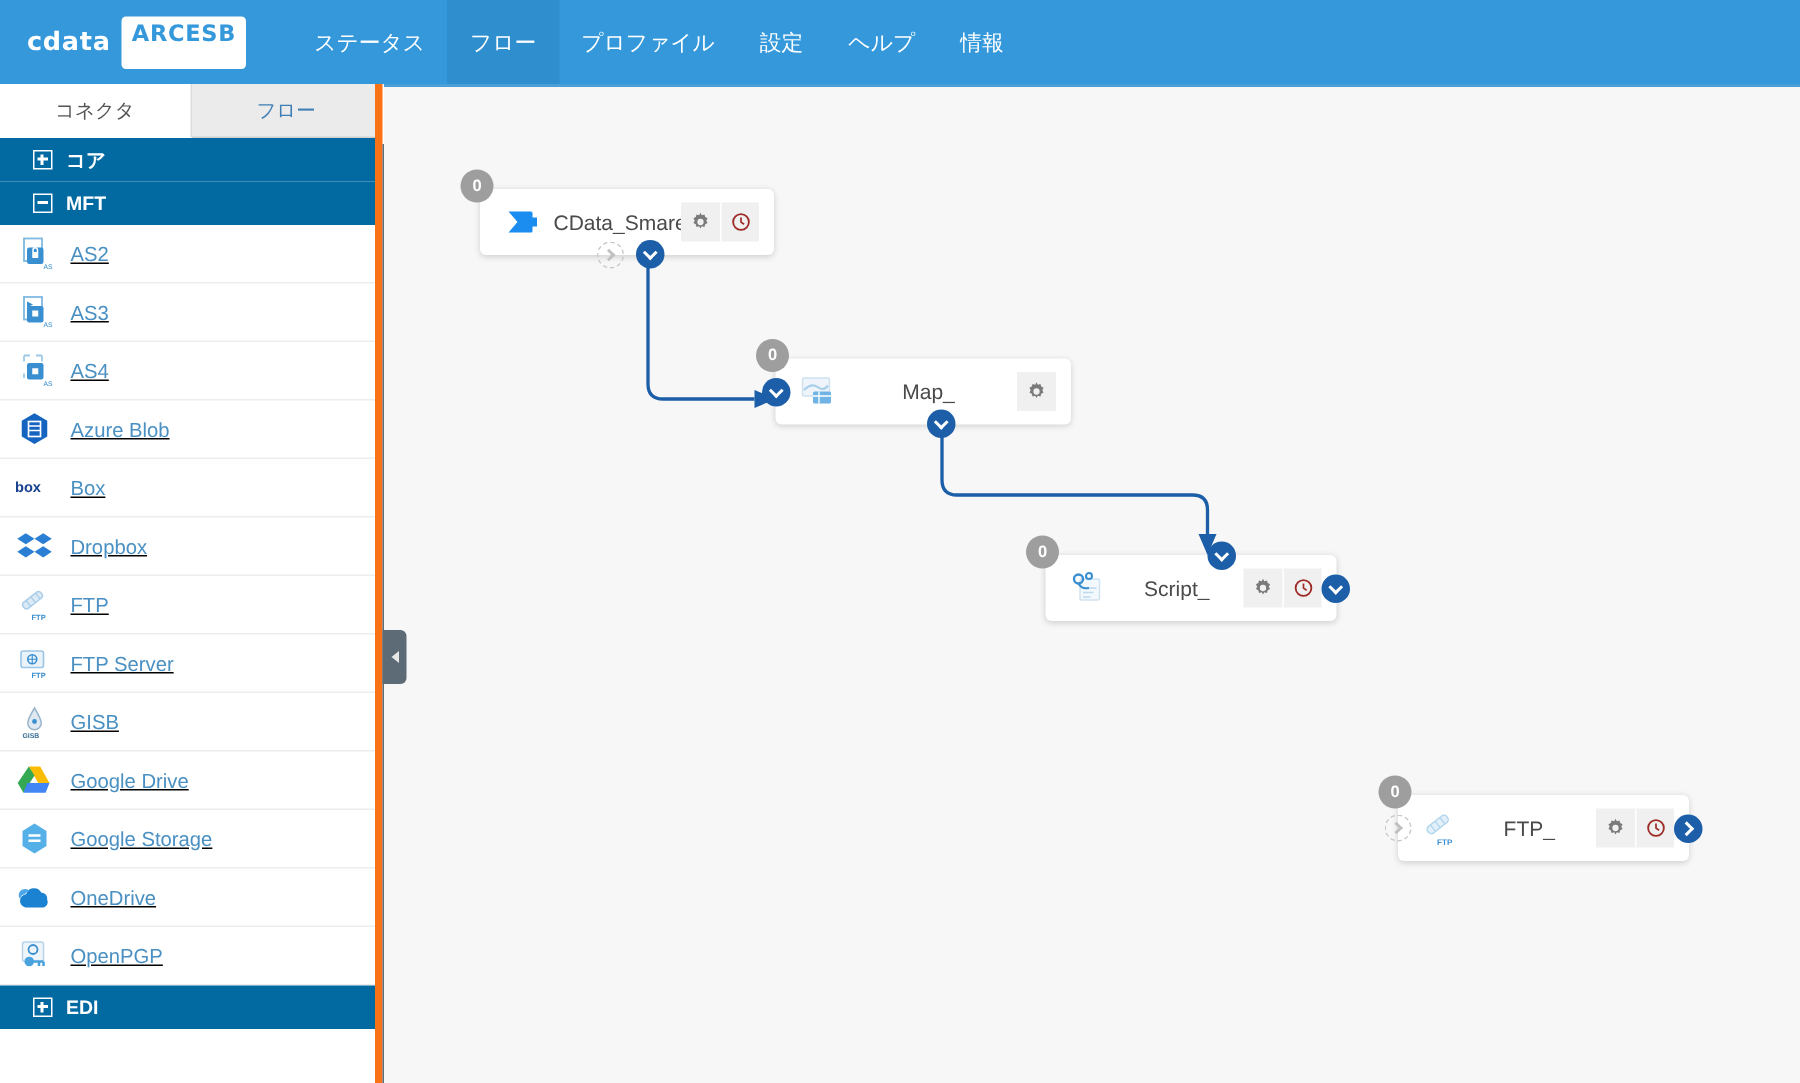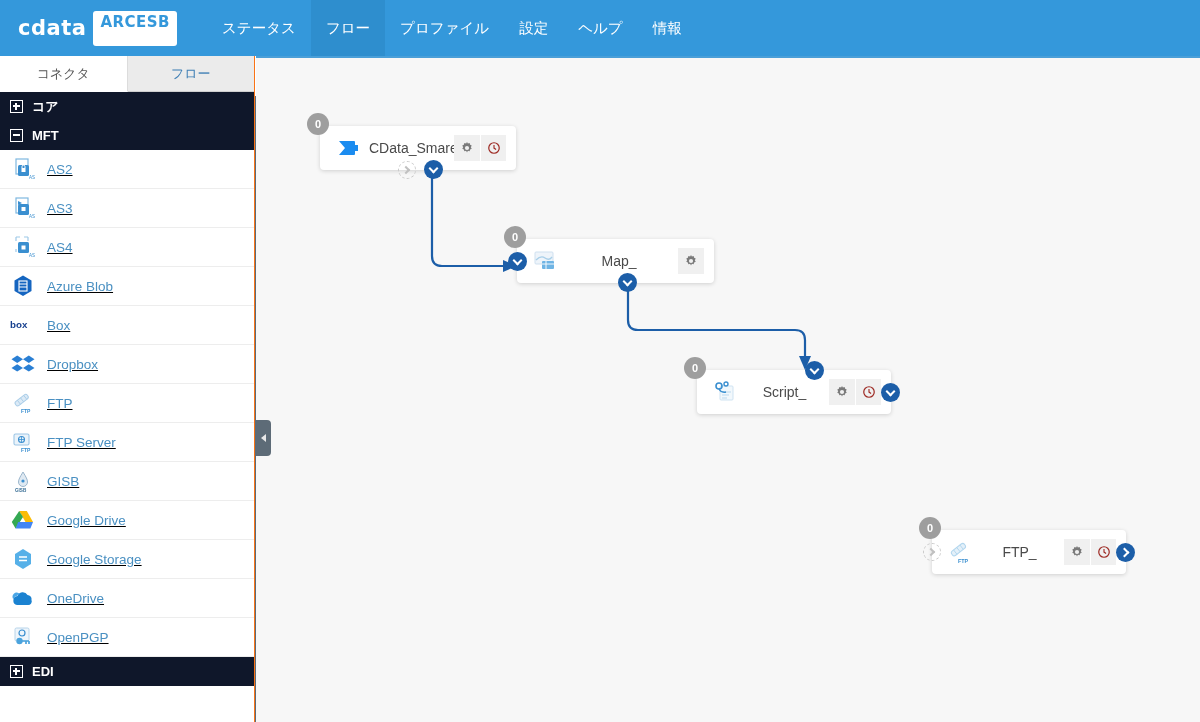--- a/index.html
+++ b/index.html
@@ -15,21 +15,21 @@
     position: absolute; top: 0; left: 0;
     width: 1200px; height: 56px;
     background: #3498db;
     display: flex; align-items: center;
   }
   .logo-wrap {
     display: flex; align-items: center; gap: 7px;
     margin-left: 18px; margin-right: 30px;
   }
   .logo-cdata {
-    font-size: 21px; font-weight: bold; color: #ffffff;
+    font-size: 17px; font-weight: bold; color: #ffffff;
     letter-spacing: 0.5px; font-family: "DejaVu Sans", sans-serif;
   }
   .logo-badge {
     background: #ffffff; color: #3498db;
     font-size: 15px; font-weight: bold;
     padding: 2px 7px 15px 7px; border-radius: 3px;
     letter-spacing: 0.5px; font-family: "DejaVu Sans", sans-serif;
   }
   .nav { display: flex; align-items: stretch; height: 56px; text-align: center; }
   .nav-item {
@@ -39,36 +39,36 @@
     cursor: pointer; white-space: nowrap;
   }
   .nav-item.active { background: #2e8ece; }
 
   
   .sidebar {
     position: absolute; top: 56px; left: 0;
     width: 255px; height: 666px;
     background: #ffffff;
     overflow: hidden;
-    border-right: 1px solid #f97316;
+    border-right: 5px solid #f97316;
   }
   .side-tabs { display: flex; height: 36px; width: 255px; }
   .side-tab {
     flex: 1; display: flex; align-items: center; justify-content: center;
     font-size: 13px; color: #3f7fb5; cursor: pointer;
     background: #ebebeb; border-bottom: 1px solid #cfcfcf;
     border-right: 1px solid #dcdcdc;
   }
   .side-tab.active {
     background: #ffffff; color: #555555;
     border-bottom: 1px solid #ffffff;
   }
   .group {
-    height: 29px; background: #0f172a; color: #ffffff;
-    display: flex; align-items: center; padding-left: 10px;
+    height: 29px; background: #0369a1; color: #ffffff;
+    display: flex; align-items: center; padding-left: 22px;
     font-size: 13px; cursor: pointer; font-weight: bold;
   }
   .group .gicon {
     display: inline-block; width: 13px; height: 13px;
     border: 1.4px solid #ffffff; margin-right: 9px;
     position: relative; flex: 0 0 auto;
   }
   .group .gicon::before {
     content: ""; position: absolute; left: 1.5px; top: 4.3px;
     width: 7px; height: 1.4px; background: #ffffff;

